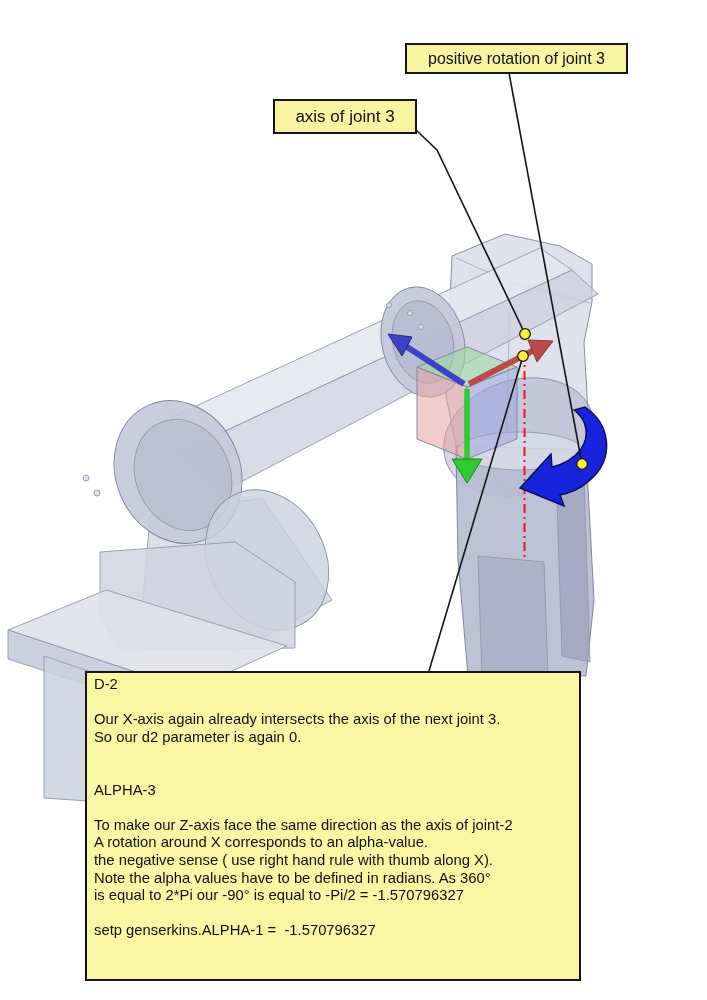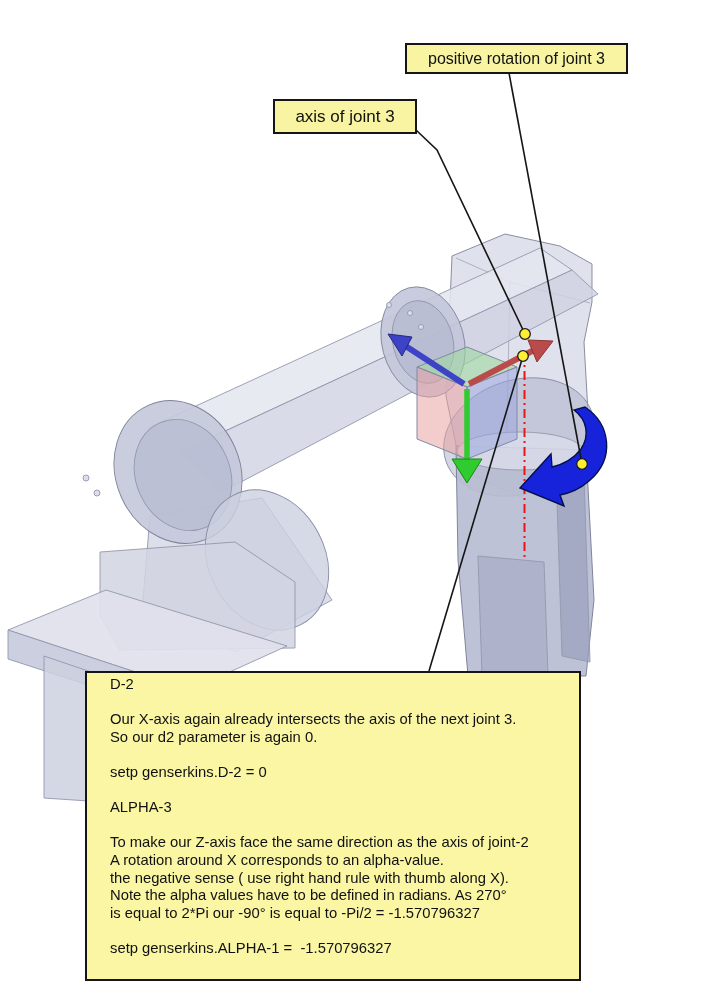--- a/index.html
+++ b/index.html
@@ -6,21 +6,21 @@
   #stage{position:relative;width:681px;height:1000px;background:#ffffff;overflow:hidden;
          font-family:"Liberation Sans", sans-serif;color:#111;}
   #scene-svg{position:absolute;left:0;top:0;z-index:1;}
   .callout{position:absolute;z-index:5;background:#f8f4a2;border:2px solid #151515;
            display:flex;align-items:center;justify-content:center;box-sizing:border-box;
            color:#111;}
   #callout-positive{left:405px;top:43px;width:223px;height:31px;font-size:16px;}
   #callout-axis{left:273px;top:99px;width:144px;height:35px;font-size:17px;}
   #note-box{position:absolute;z-index:5;left:85px;top:671px;width:496px;height:310px;
             background:#faf6a4;border:2px solid #151515;box-sizing:border-box;
-            padding:3px 2px 0 23px;font-size:14.8px;line-height:17.6px;overflow:hidden;}
+            padding:3px 2px 0 7px;font-size:14.8px;line-height:17.6px;overflow:hidden;}
   .nl{white-space:pre;min-height:17.6px;}
 </style>
 </head>
 <body>
 
 <div id="stage">
 
   <svg id="scene-svg" width="707" height="1000" viewBox="0 0 707 1000">
 
     <g stroke="#9298ad" stroke-width="0.9">
@@ -100,26 +100,25 @@
   <div id="callout-axis" class="callout">
     <span>axis of joint 3</span>
   </div>
 
   <div id="note-box">
     <div class="nl">D-2</div>
     <div class="nl"></div>
     <div class="nl">Our X-axis again already intersects the axis of the next joint 3.</div>
     <div class="nl">So our d2 parameter is again 0.</div>
     <div class="nl"></div>
-    <div class="nl">setp genserkins.D-2 = 0</div>
     <div class="nl"></div>
     <div class="nl">ALPHA-3</div>
     <div class="nl"></div>
     <div class="nl">To make our Z-axis face the same direction as the axis of joint-2</div>
     <div class="nl">A rotation around X corresponds to an alpha-value.</div>
     <div class="nl">the negative sense ( use right hand rule with thumb along X).</div>
-    <div class="nl">Note the alpha values have to be defined in radians. As 270°</div>
+    <div class="nl">Note the alpha values have to be defined in radians. As 360°</div>
     <div class="nl">is equal to 2*Pi our -90° is equal to -Pi/2 = -1.570796327</div>
     <div class="nl"></div>
     <div class="nl">setp genserkins.ALPHA-1 =  -1.570796327</div>
   </div>
 
 </div>
 
 </body></html>

